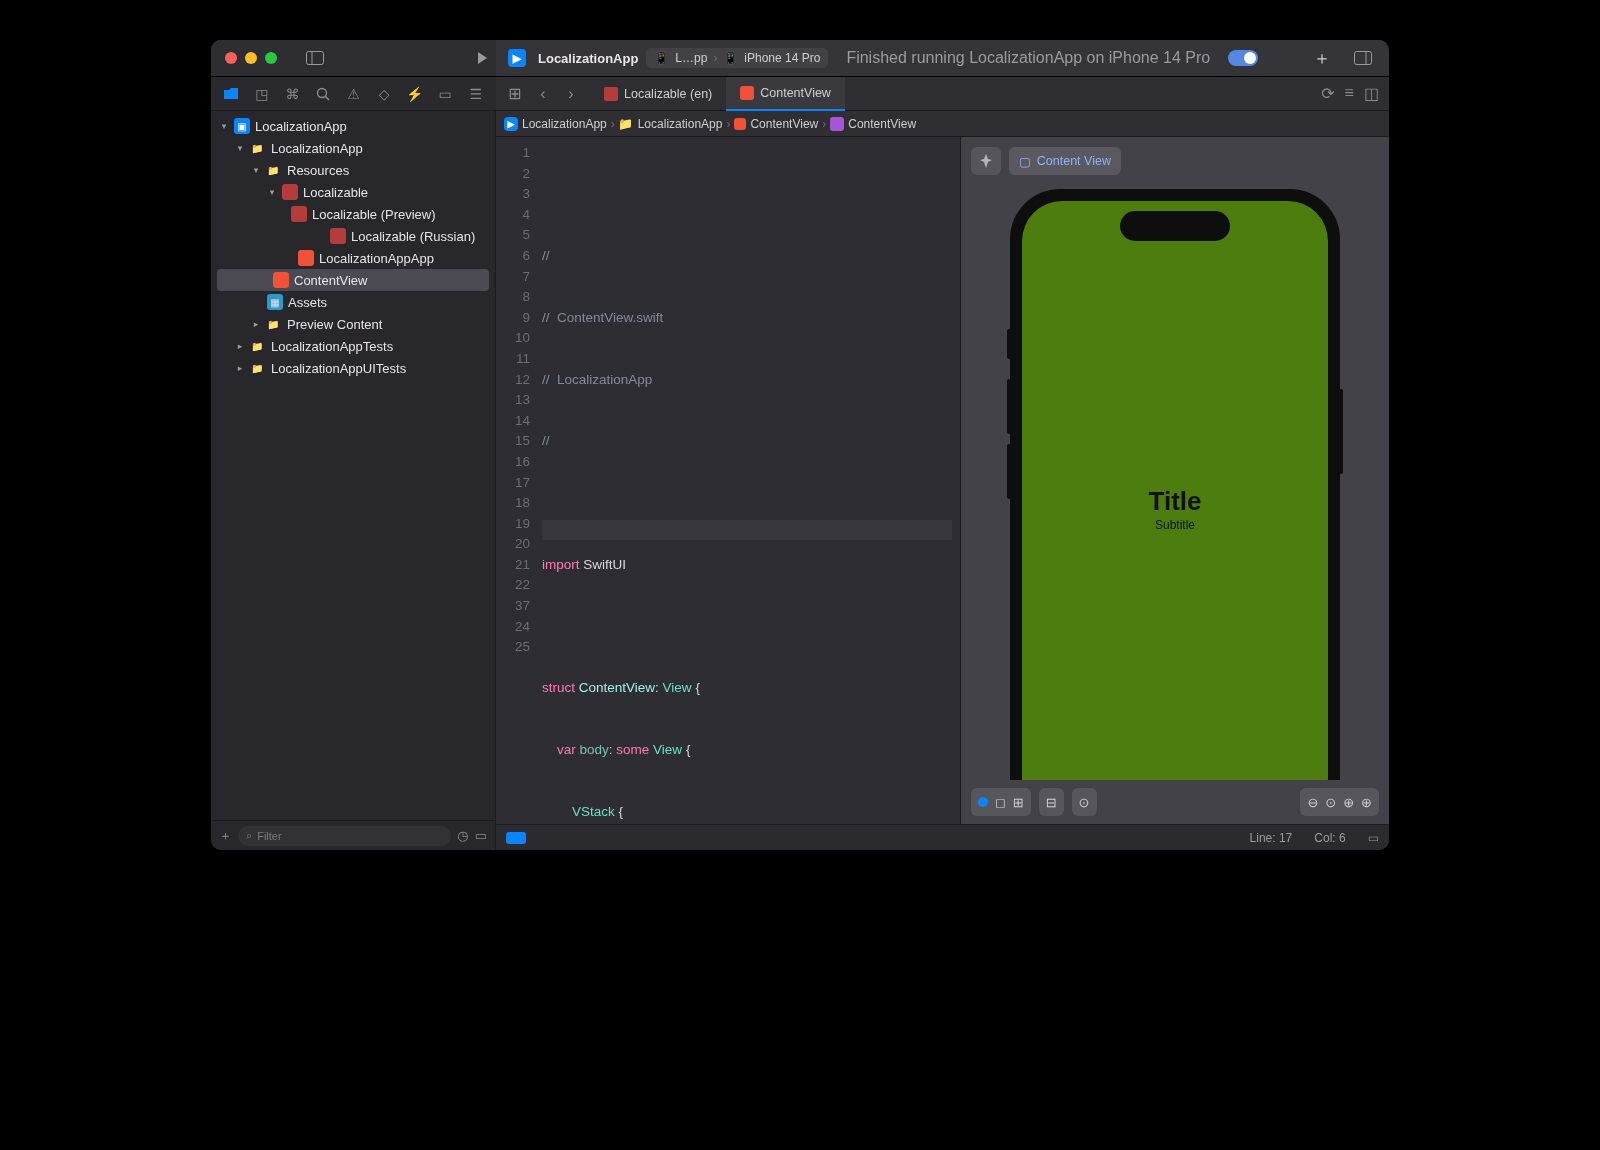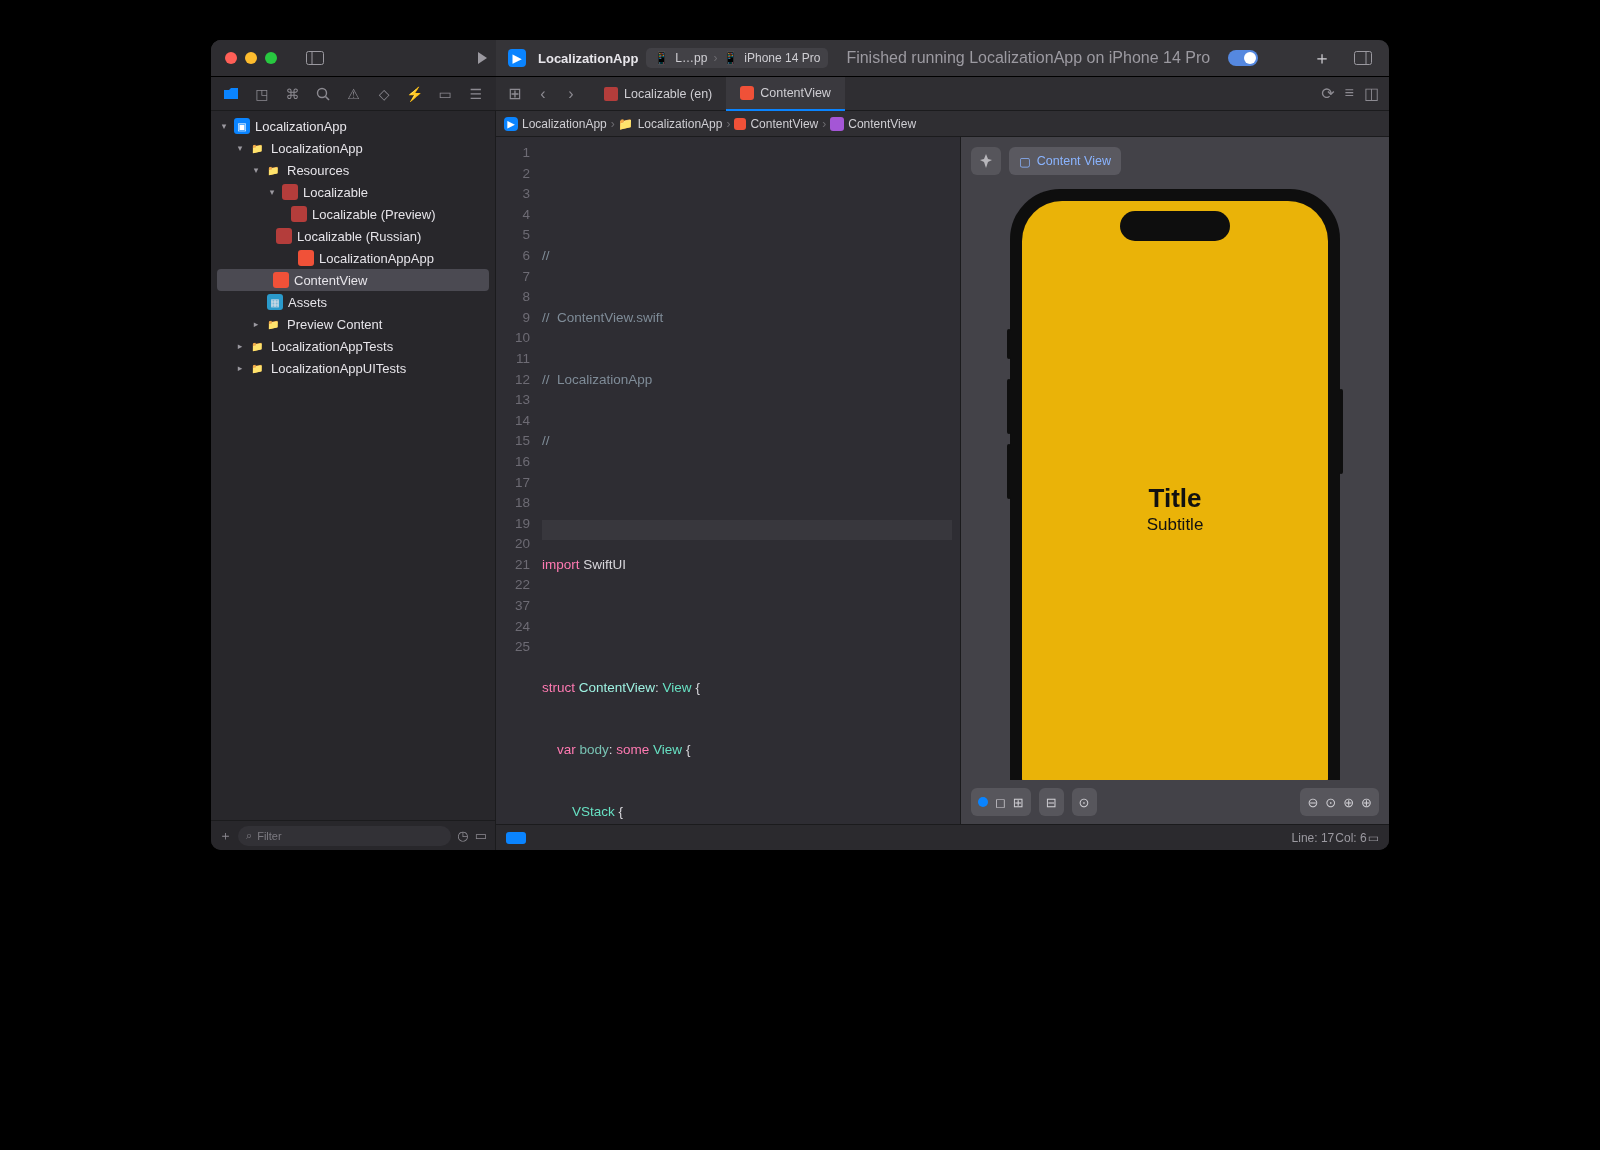--- a/index.html
+++ b/index.html
@@ -77,38 +77,38 @@
 .c-typedef { color: #9ef2e2; }
 .c-prop { color: #78c2b3; }
 
 
 .preview { flex: 1; background: #434248; display: flex; flex-direction: column; }
 .preview-top { padding: 10px; display: flex; gap: 8px; }
 .pin-btn { width: 30px; height: 28px; background: #56555b; border-radius: 6px; display: flex; align-items: center; justify-content: center; color: #cfced3; }
 .preview-chip { background: #5a5960; border-radius: 6px; height: 28px; display: flex; align-items: center; gap: 6px; padding: 0 10px; color: #8ab4ff; font-size: 12.5px; }
 .phone-wrap { flex: 1; display: flex; justify-content: center; overflow: hidden; }
 .phone { width: 330px; height: 640px; background: #0e0e0e; border-radius: 50px; padding: 12px; margin-top: 4px; position: relative; }
-.phone-screen { width: 100%; height: 100%; background: #eab308; border-radius: 40px; position: relative; display: flex; flex-direction: column; align-items: center; justify-content: center; overflow: hidden; }
+.phone-screen { width: 100%; height: 100%; background: #4d7c0f; border-radius: 40px; position: relative; display: flex; flex-direction: column; align-items: center; justify-content: center; overflow: hidden; }
 .island { position: absolute; top: 10px; left: 50%; transform: translateX(-50%); width: 110px; height: 30px; background: #0e0e0e; border-radius: 16px; }
 .pv-title { font-size: 26px; font-weight: 700; color: #111; }
-.pv-sub { font-size: 17px; color: #111; margin-top: 1px; }
+.pv-sub { font-size: 12px; color: #111; margin-top: 1px; }
 .phone-btn { position: absolute; background: #0e0e0e; border-radius: 2px; }
 .phone-btn.l1 { left: -3px; top: 140px; width: 4px; height: 30px; }
 .phone-btn.l2 { left: -3px; top: 190px; width: 4px; height: 55px; }
 .phone-btn.l3 { left: -3px; top: 255px; width: 4px; height: 55px; }
 .phone-btn.r1 { right: -3px; top: 200px; width: 4px; height: 85px; }
 .preview-toolbar { height: 44px; display: flex; align-items: center; padding: 0 10px; gap: 8px; }
 .pv-pill { background: #57565c; border-radius: 6px; height: 28px; display: flex; align-items: center; padding: 0 7px; gap: 7px; color: #cfced3; }
 .pv-pill .ico { font-size: 13px; }
 .pv-dot { width: 10px; height: 10px; background: #0a84ff; border-radius: 50%; }
 
 
 .statusbar { height: 26px; background: #2b2a2e; border-top: 1px solid #1b1b1d; display: flex; align-items: center; padding: 0 10px; font-size: 12px; color: #9b99a0; gap: 12px; }
 .blue-sq { width: 20px; height: 12px; background: #0a84ff; border-radius: 3px; }
-.sb-right { margin-left: auto; display: flex; align-items: center; gap: 1px; }
+.sb-right { margin-left: auto; display: flex; align-items: center; gap: 22px; }
 
 svg { display: block; }
 </style>
 </head>
 <body>
 
 <div class="window">
 
   <div class="titlebar">
     <div class="tl-left">
@@ -217,21 +217,21 @@
           </div>
         <div class="node" style="padding-left:56px">
             <span class="chev">▾</span>
             <span class="fico strings"></span>
             <span>Localizable</span>
           </div>
         <div class="node" style="padding-left:80px">
             <span class="fico strings"></span>
             <span>Localizable (Preview)</span>
           </div>
-        <div class="node" style="padding-left:65px">
+        <div class="node" style="padding-left:119px">
             <span class="fico strings"></span>
             <span>Localizable (Russian)</span>
           </div>
         <div class="node" style="padding-left:87px">
             <span class="fico swift"></span>
             <span>LocalizationAppApp</span>
           </div>
         <div class="node sel" style="padding-left:56px">
             <span class="fico swift"></span>
             <span>ContentView</span>

